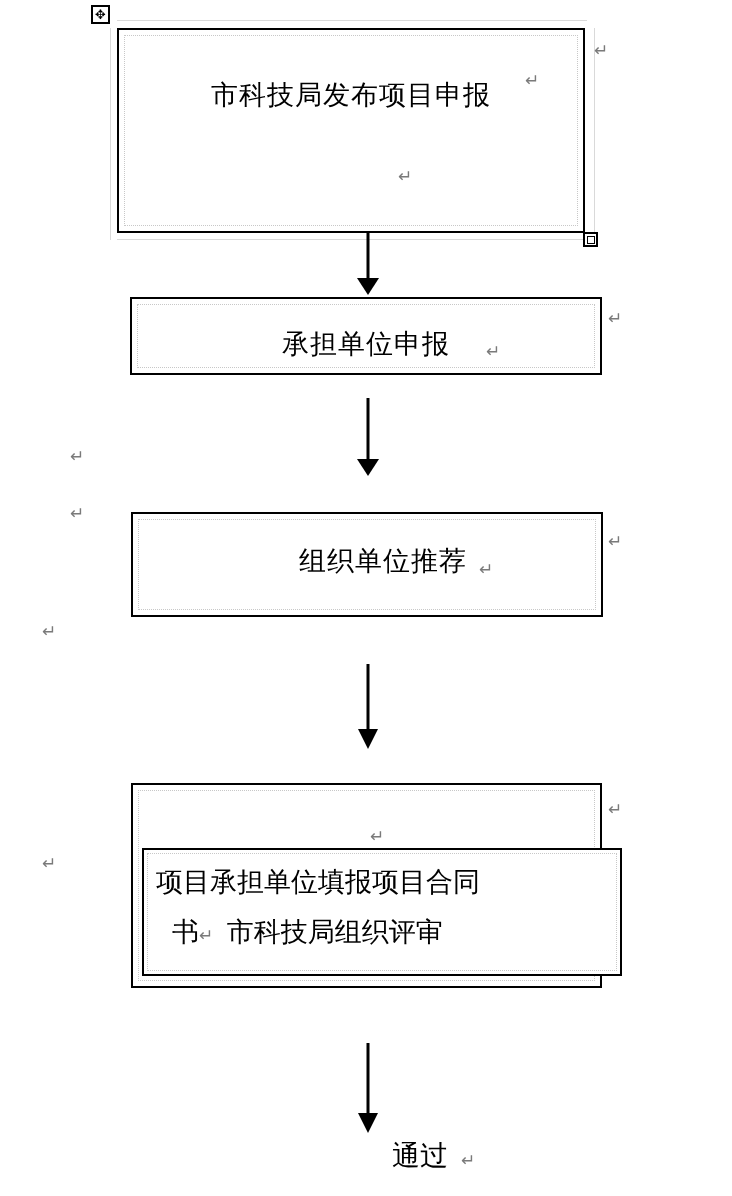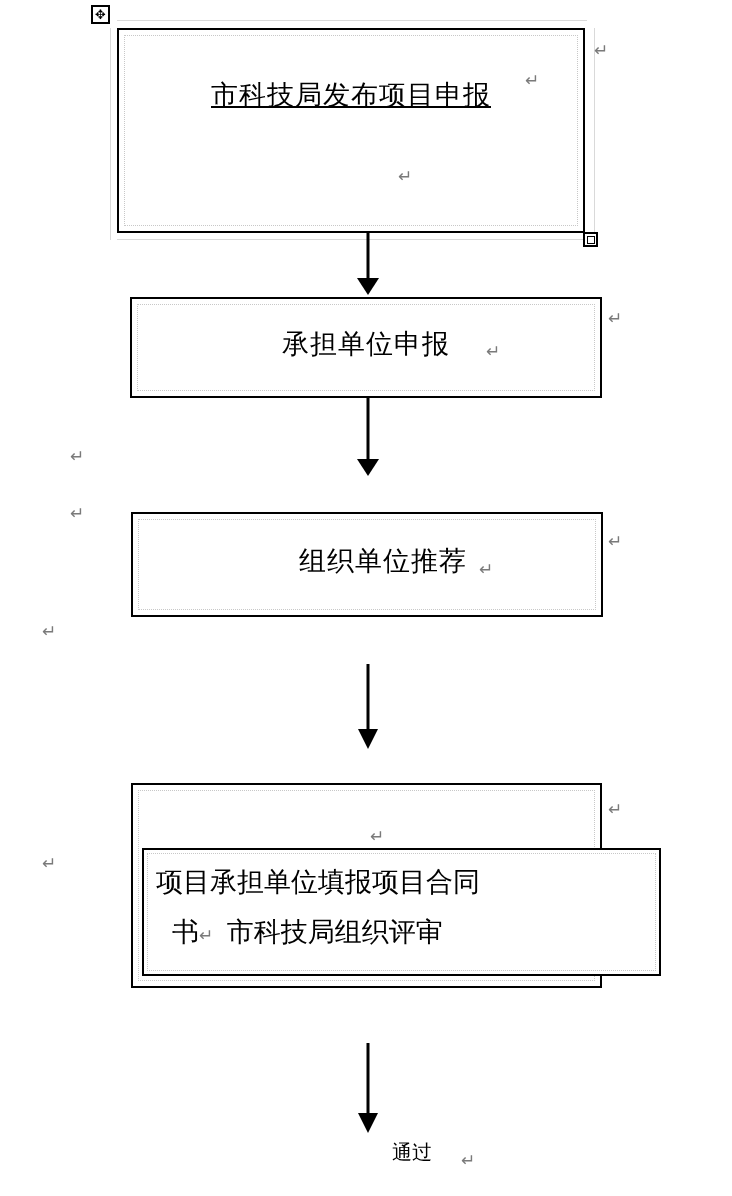--- a/index.html
+++ b/index.html
@@ -125,57 +125,57 @@
     background: #ffffff;
   }
   .sel-guide {
     position: absolute;
     background: #d9d9d9;
   }
 
   
   .bottom-label {
     position: absolute;
-    font-size: 20px;
+    font-size: 28px;
     line-height: 1;
     white-space: nowrap;
   }
 </style>
 </head>
 <body>
 
 <div id="page">
 
   <div class="sel-guide" style="left:117px; top:20px; width:470px; height:1px;"></div>
   <div class="sel-guide" style="left:110px; top:28px; width:1px; height:212px;"></div>
   <div class="sel-guide" style="left:594px; top:28px; width:1px; height:212px;"></div>
   <div class="sel-guide" style="left:117px; top:239px; width:470px; height:1px;"></div>
 
   <div class="wbox" style="left:117px; top:28px; width:468px; height:205px;">
     <div class="wbox-inner-grid"></div>
-    <div class="wbox-text" style="top:50px;text-decoration:underline;">市科技局发布项目申报</div>
+    <div class="wbox-text" style="top:50px;">市科技局发布项目申报</div>
   </div>
   <span class="pilcrow" style="left:525px; top:72px;">↵</span>
   <span class="pilcrow" style="left:398px; top:168px;">↵</span>
 
   <div class="move-handle" style="left:91px; top:5px;">
     <span>✥</span>
   </div>
   <div class="resize-handle" style="left:583px; top:232px;">
     <i></i>
   </div>
 
   <span class="pilcrow" style="left:594px; top:42px;">↵</span>
 
   <div class="arrow" style="left:357px; top:233px; width:22px; height:62px;">
     <div class="shaft" style="width:3px; height:45px;"></div>
     <div class="head"></div>
   </div>
 
-  <div class="wbox" style="left:130px; top:297px; width:472px; height:101px;">
+  <div class="wbox" style="left:130px; top:297px; width:472px; height:78px;">
     <div class="wbox-inner-grid"></div>
     <div class="wbox-text" style="top:30px;">承担单位申报</div>
   </div>
   <span class="pilcrow" style="left:486px; top:343px;">↵</span>
   <span class="pilcrow" style="left:608px; top:310px;">↵</span>
 
   <div class="arrow" style="left:357px; top:398px; width:22px; height:78px;">
     <div class="shaft" style="width:3px; height:62px;"></div>
     <div class="head"></div>
   </div>
@@ -198,21 +198,21 @@
   </div>
 
   <div class="wbox" style="left:131px; top:783px; width:471px; height:205px;">
     <div class="wbox-inner-grid"></div>
   </div>
   <span class="pilcrow" style="left:370px; top:828px;">↵</span>
   <span class="pilcrow" style="left:608px; top:801px;">↵</span>
   <span class="pilcrow" style="left:608px; top:866px;">↵</span>
   <span class="pilcrow" style="left:608px; top:905px;">↵</span>
 
-  <div class="wbox" style="left:142px; top:848px; width:519px; height:128px; border-width:2px;">
+  <div class="wbox" style="left:142px; top:848px; width:480px; height:128px; border-width:2px;">
     <div class="wbox-inner-grid" style="left:3px; right:3px; top:3px; bottom:3px;"></div>
     <div class="wbox-text block" style="top:12px; left:12px; right:10px; font-size:27px; line-height:1.55;">
       <span>项目承担单位填报项目合同</span>
     </div>
     <div class="wbox-text block" style="top:62px; left:28px; right:10px; font-size:27px; line-height:1.55;">
       <span>书</span><span class="pilcrow" style="position:static;">↵</span>&nbsp;&nbsp;<span>市科技局组织评审</span>
     </div>
   </div>
 
   <div class="arrow thin" style="left:358px; top:1043px; width:20px; height:90px;">

